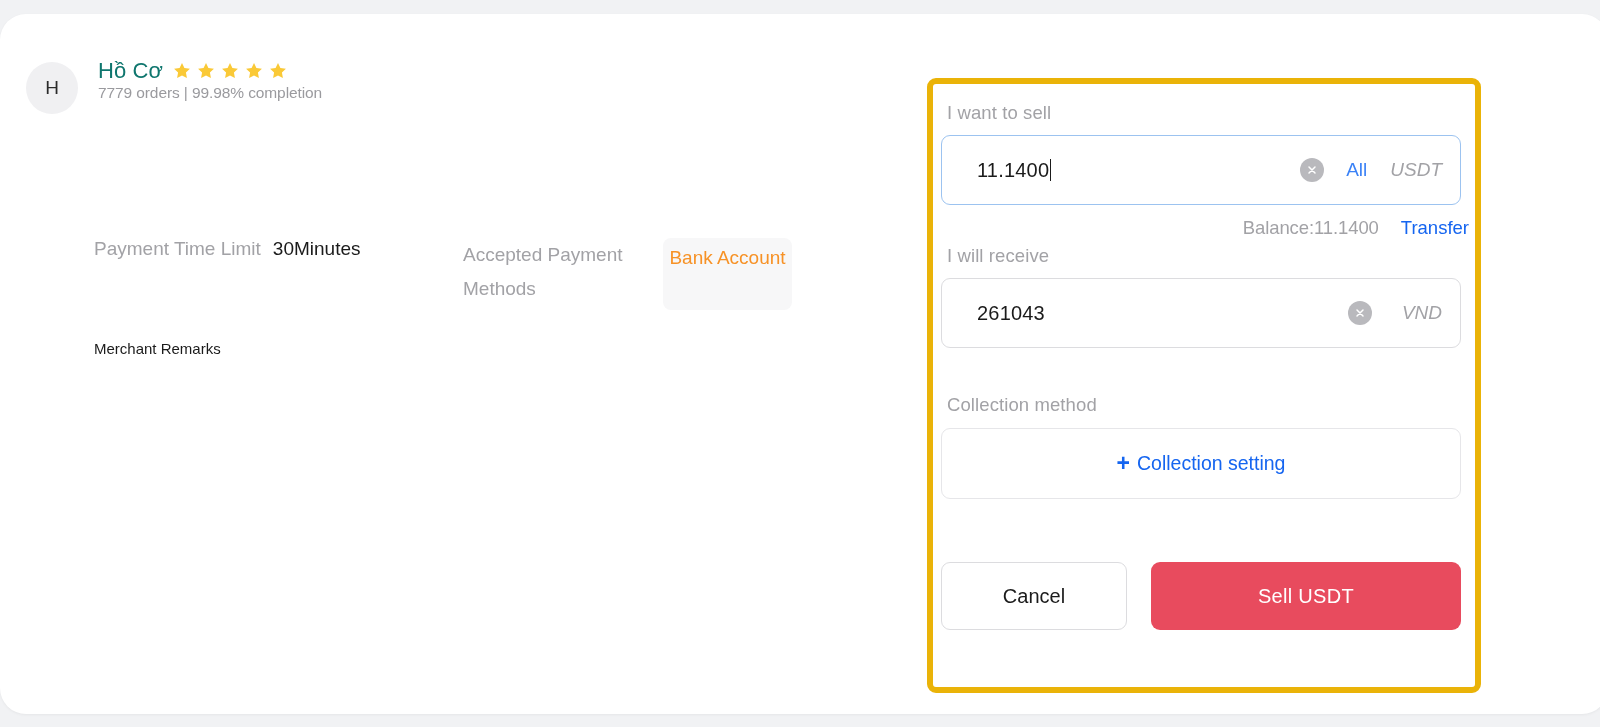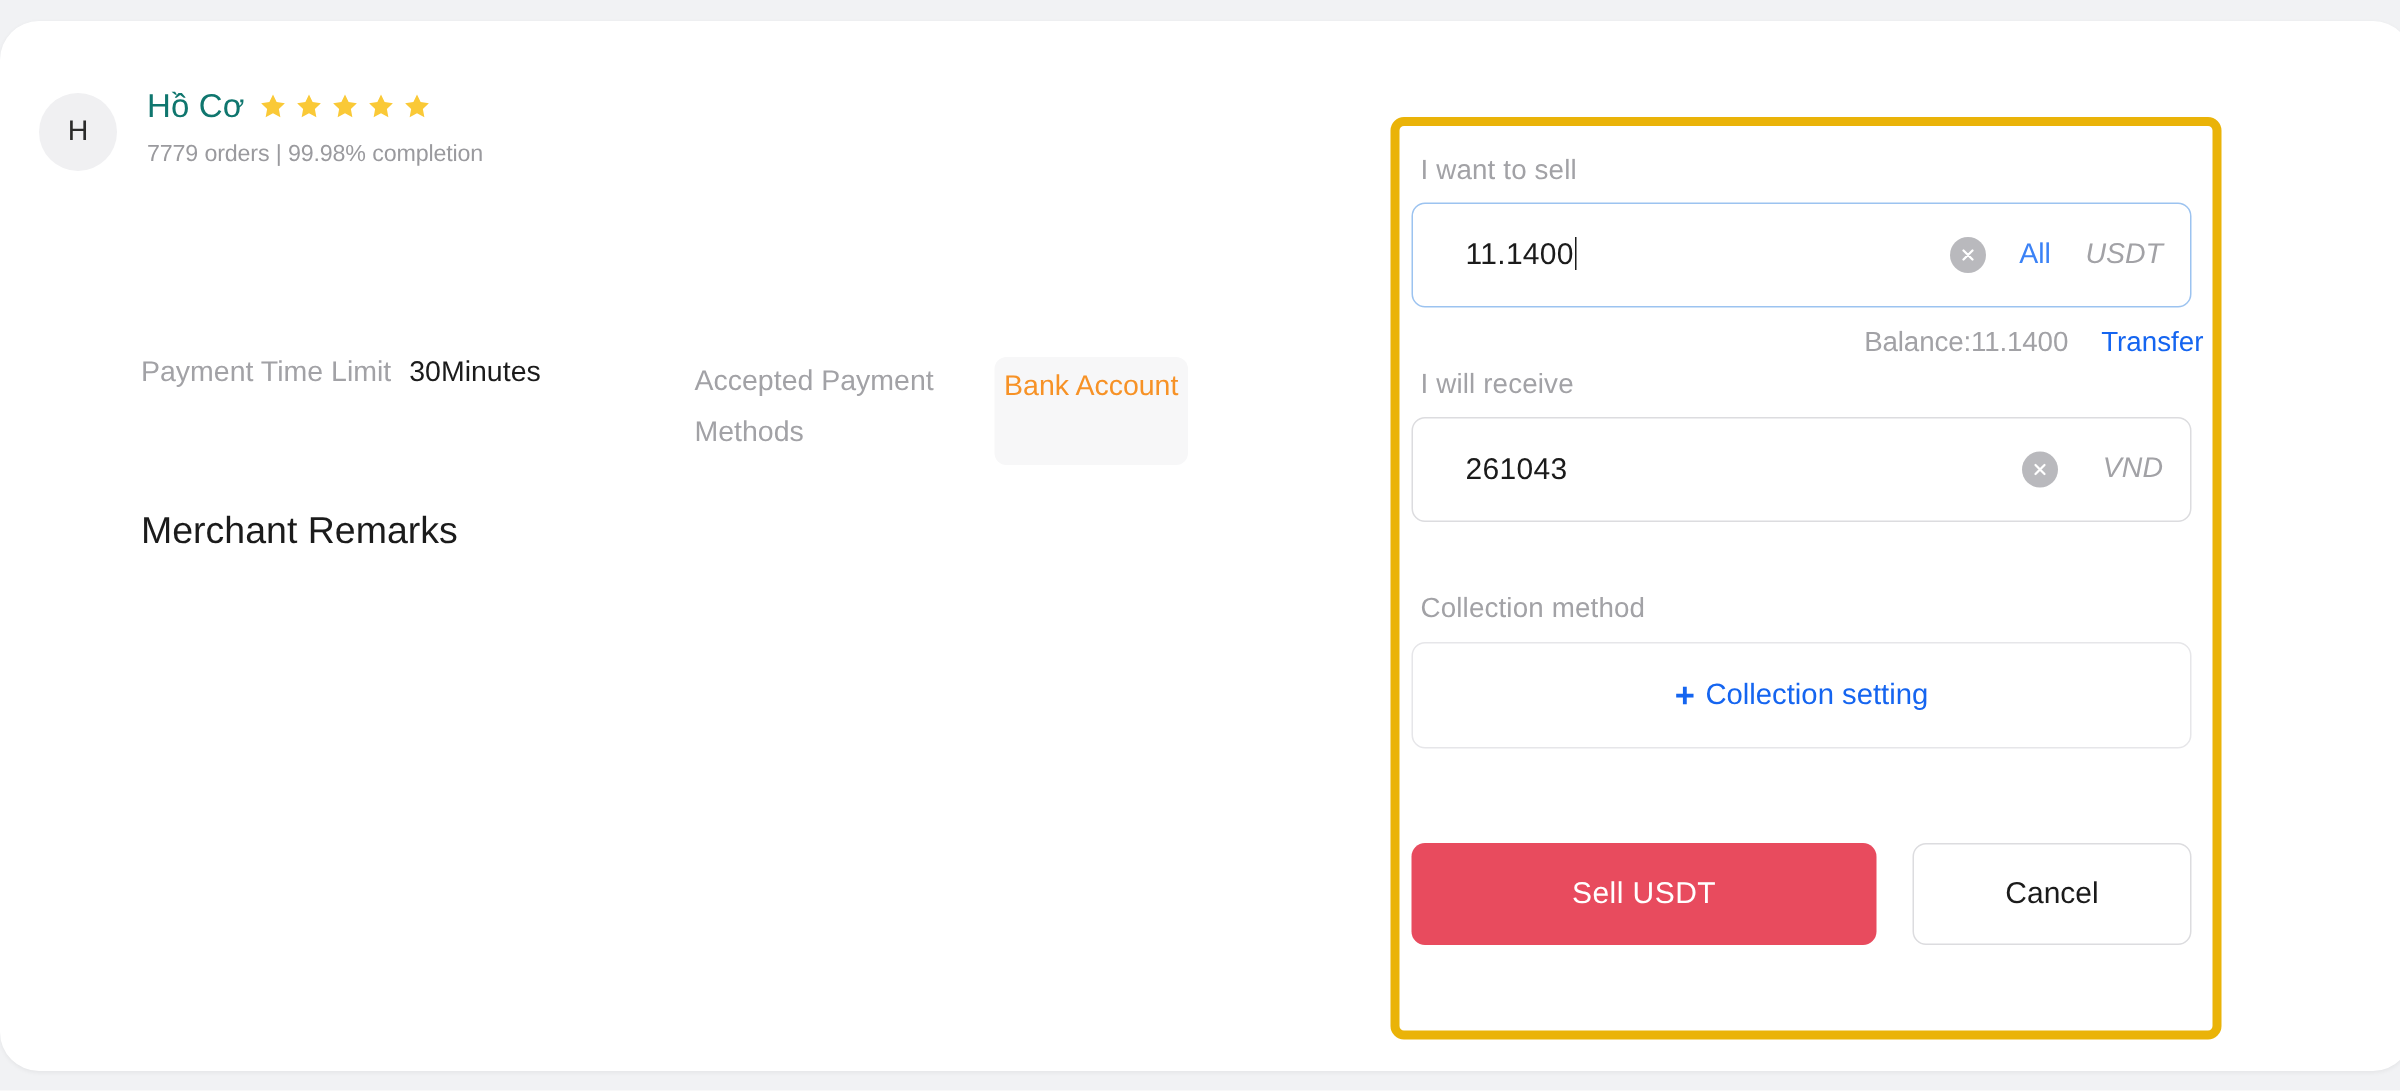--- a/index.html
+++ b/index.html
@@ -75,21 +75,20 @@
     display: flex;
     margin-left: 9px;
     gap: 4px;
   }
   .star {
     width: 20px;
     height: 20px;
     display: block;
   }
   .merchant-meta {
-    margin-top: 10px;
     font-size: 15.5px;
     color: #9a9a9e;
     letter-spacing: -0.1px;
     white-space: nowrap;
   }
 
   
   .detail-row {
     position: absolute;
     left: 94px;
@@ -131,21 +130,21 @@
     color: #f79226;
     font-size: 19px;
     line-height: 33px;
     text-align: center;
     padding: 3px 6px;
     word-break: break-all;
   }
 
   .remarks-text {
     color: #1b1b1b;
-    font-size: 25px;
+    font-size: 15px;
   }
 
   
   .annot-box {
     position: absolute;
     left: 927px;
     top: 64px;
     width: 554px;
     height: 615px;
     border: 6px solid #eab308;
@@ -389,20 +388,20 @@
       <span class="field-label label-collection">Collection method</span>
 
       <div class="collection-box">
         <span class="collection-link">
           <span class="plus">+</span>
           <span>Collection setting</span>
         </span>
       </div>
 
       <div class="actions">
+        <div class="btn btn-cancel">Cancel</div>
         <div class="btn btn-sell">Sell USDT</div>
-        <div class="btn btn-cancel">Cancel</div>
       </div>
 
     </div>
   </div>
 
 </div>
 
 </body></html>

